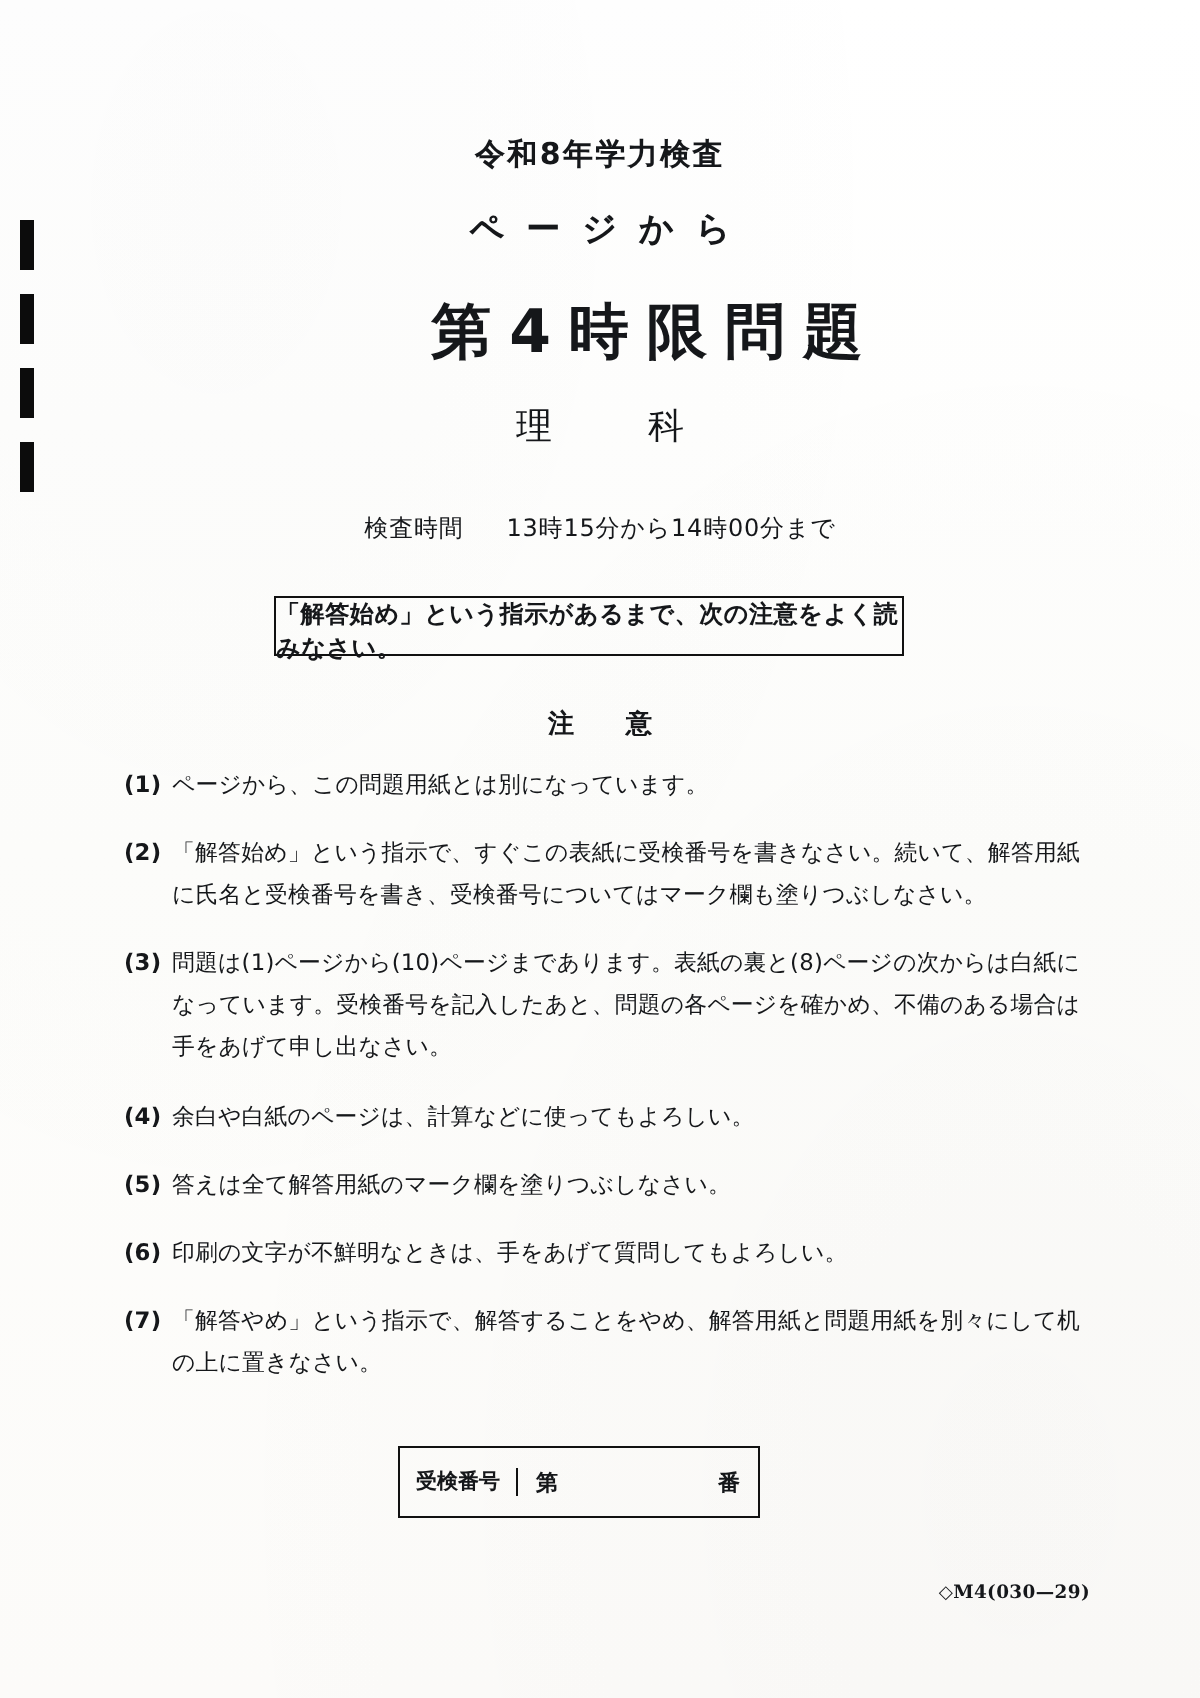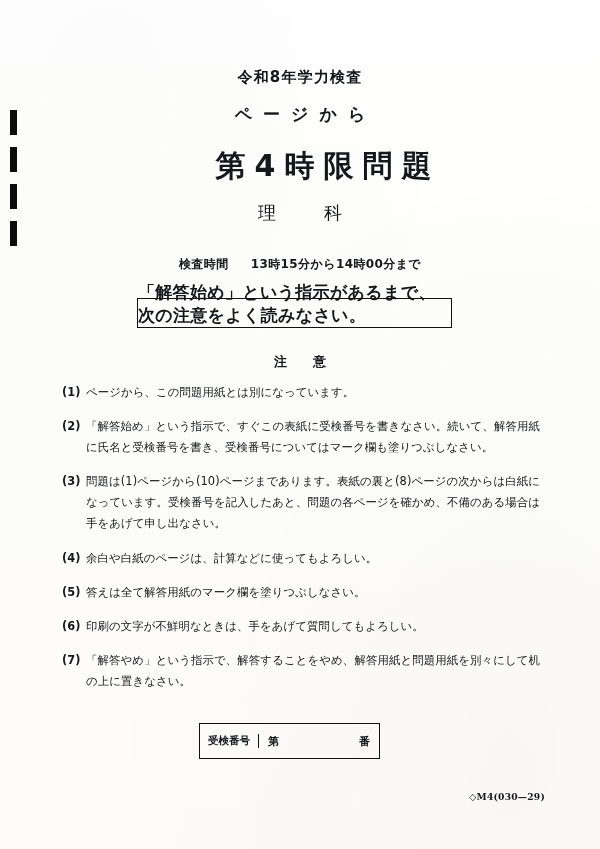--- a/index.html
+++ b/index.html
@@ -82,37 +82,37 @@
     font-weight: 400;
     letter-spacing: 48px;
     text-indent: 48px;
   }
   .line-time {
     position: absolute;
     top: 256px;
     left: 0;
     right: 0;
     font-size: 12px;
-    font-weight: 700;
+    font-weight: 400;
     letter-spacing: 0.4px;
   }
   .line-time .gap { display: inline-block; width: 13px; }
 
   .notice-box {
     position: absolute;
     left: 137px;
     top: 298px;
     width: 315px;
     height: 30px;
     border: 1.6px solid #111;
     box-sizing: border-box;
     display: flex;
-    align-items: flex-end;
+    align-items: flex-start;
     justify-content: center;
-    font-size: 17px;
+    font-size: 12px;
     font-weight: 700;
     letter-spacing: 0.3px;
   }
 
   .chui-heading {
     position: absolute;
     top: 353px;
     left: 0;
     right: 0;
     font-size: 13px;

